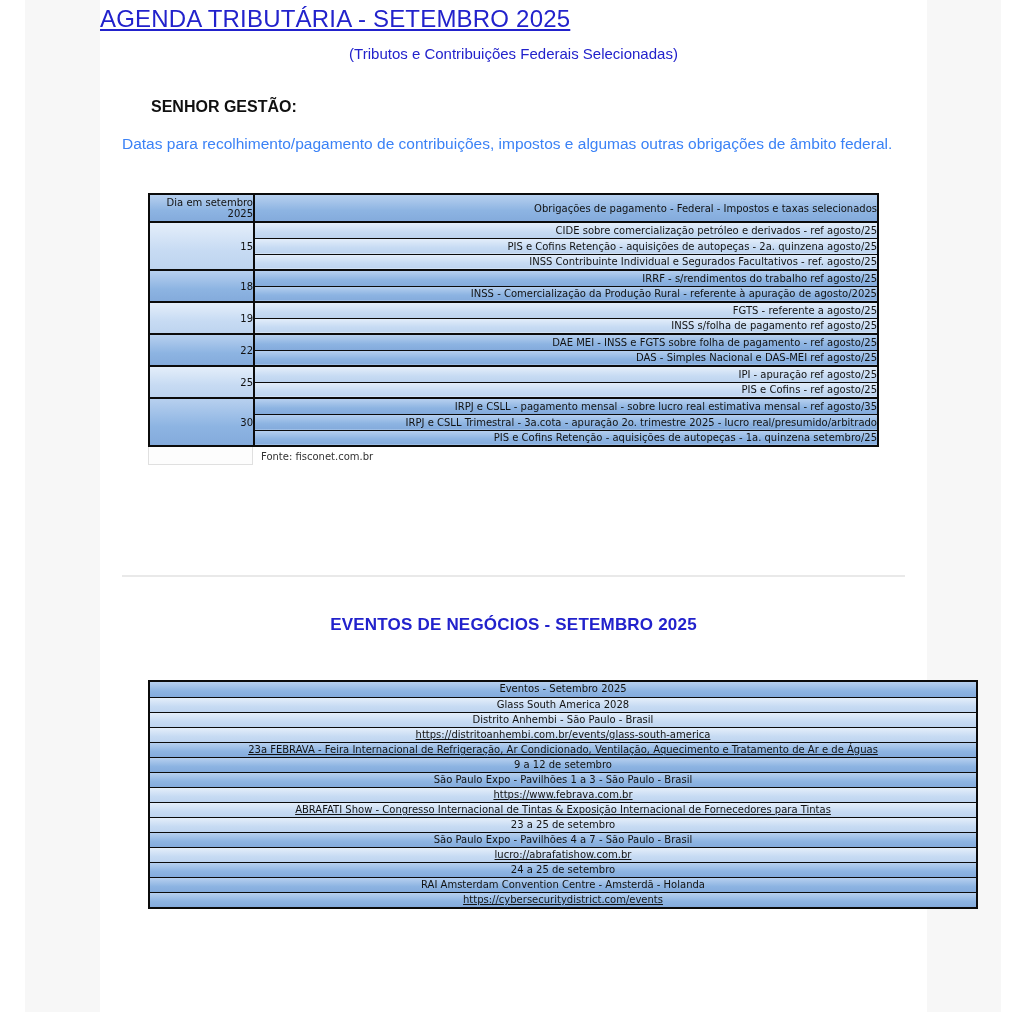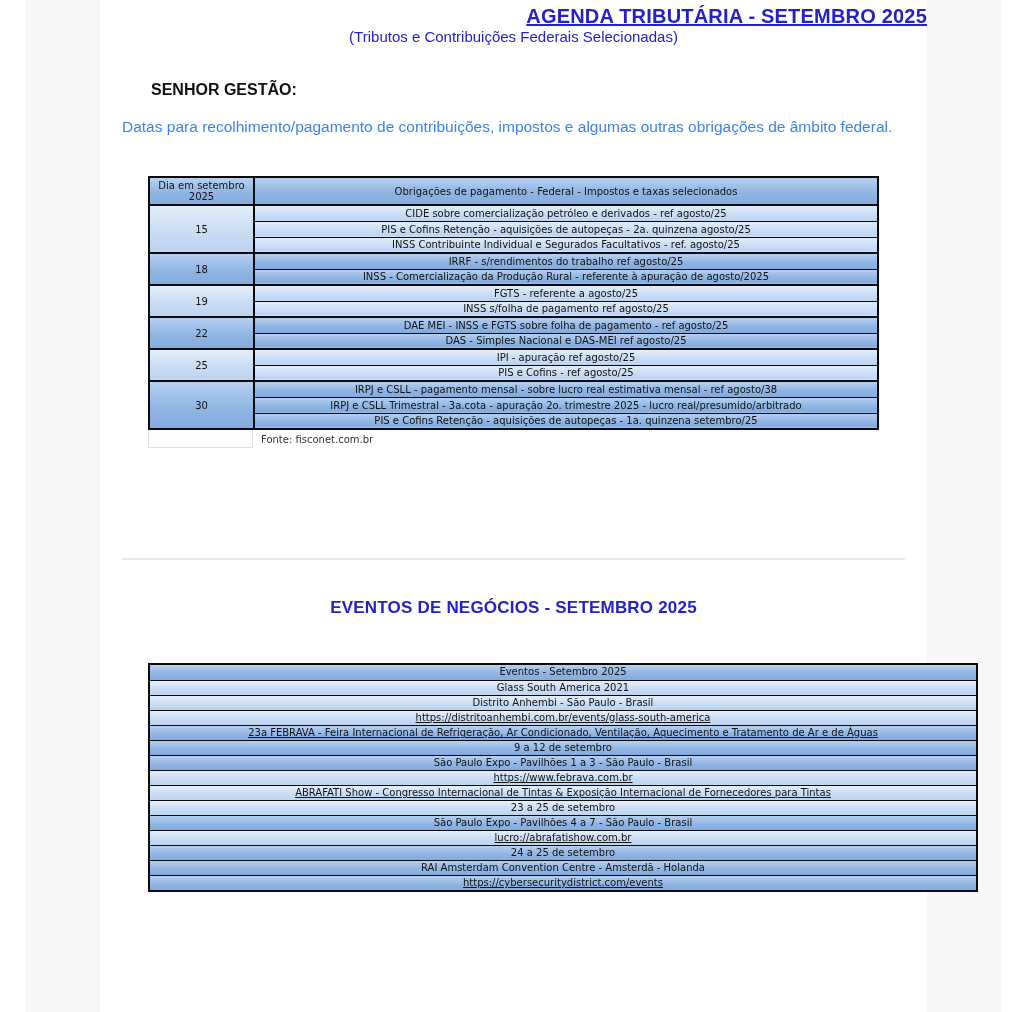--- a/index.html
+++ b/index.html
@@ -5,38 +5,38 @@
   * { margin:0; padding:0; box-sizing:border-box; }
   html,body { background:#ffffff; }
   body { font-family:"Liberation Sans", sans-serif; }
   .stage { position:relative; width:1024px; height:1012px; margin:0 auto; background:#f7f7f7; overflow:hidden; }
   .edge-strip { position:absolute; top:0; bottom:0; background:#ffffff; }
   .edge-strip.left { left:0; width:25px; }
   .edge-strip.right { right:0; width:23px; }
   .card { position:absolute; left:100px; top:0; width:827px; height:1012px; background:#ffffff; padding-top:5px; }
 
   
-  .main-title { text-align:right; font-size:20px; font-weight:bold; color:#2222cc; text-decoration:underline; letter-spacing:0.2px; }
-  .sub-title  { text-align:center; font-size:15px; color:#2222cc; }
+  .main-title { text-align:left; font-size:24px; font-weight:normal; color:#2222cc; text-decoration:underline; letter-spacing:0.2px; }
+  .sub-title  { text-align:center; font-size:15px; color:#2222cc; margin-top:12px; }
   .section-title { text-align:center; font-size:17px; font-weight:bold; color:#2222cc; letter-spacing:0.2px; }
 
   
   .intro { margin:36px 22px 0 22px; }
   .intro-label { font-size:16px; font-weight:bold; color:#111;margin-left:29px; }
   .intro-text { margin-top:13px; font-size:15.5px; color:#3b82f6; line-height:30px; max-width:790px; }
 
   
   .tbl-font { font-size:10px; color:#121212; font-family:"DejaVu Sans", sans-serif; }
   .shade-medium { background:linear-gradient(180deg,#b7d0ef 0%, #8db4e2 60%, #84abdc 100%); }
   .shade-light  { background:linear-gradient(180deg,#e4eefa 0%, #c7dbf3 60%, #bed4ef 100%); }
 
   
   .tax-wrap { margin:34px 0 0 48px; width:731px; }
   table.tax { border-collapse:collapse; width:731px; table-layout:fixed; border:2px solid #0b0b0b; }
-  table.tax th, table.tax td { border:1px solid #0b0b0b; text-align:center; vertical-align:middle; }
+  table.tax th, table.tax td { border:1px solid #0b0b0b; text-align:right; vertical-align:middle; }
   table.tax th { height:28px; font-weight:normal; }
   table.tax td { height:16px; }
   col.day-col { width:105px; }
   td.day-cell, th.day-head { border-right:2px solid #0b0b0b !important; }
   tr.group-start th, tr.group-start td { border-top:2px solid #0b0b0b; }
   .source-row { display:flex; width:731px; height:18px; align-items:center; }
   .source-col1 { width:105px; height:100%; border:1px solid #e0e0e0; border-top:none; background:#fdfdfd; }
   .source-text { padding-left:8px; font-size:10px; color:#333; font-family:"DejaVu Sans", sans-serif; }
 
   
@@ -112,21 +112,21 @@
             </tr>
             <tr class="group-start">
               <td class="day-cell shade-light" rowspan="2">25</td>
               <td class="shade-light">IPI - apuração ref agosto/25</td>
             </tr>
             <tr>
               <td class="shade-light">PIS e Cofins - ref agosto/25</td>
             </tr>
             <tr class="group-start">
               <td class="day-cell shade-medium" rowspan="3">30</td>
-              <td class="shade-medium">IRPJ e CSLL - pagamento mensal - sobre lucro real estimativa mensal - ref agosto/38</td>
+              <td class="shade-medium">IRPJ e CSLL - pagamento mensal - sobre lucro real estimativa mensal - ref agosto/35</td>
             </tr>
             <tr>
               <td class="shade-medium">IRPJ e CSLL Trimestral - 3a.cota - apuração 2o. trimestre 2025 - lucro real/presumido/arbitrado</td>
             </tr>
             <tr>
               <td class="shade-medium">PIS e Cofins Retenção - aquisições de autopeças - 1a. quinzena setembro/25</td>
             </tr>
           </tbody>
       </table>
       <div class="source-row">
@@ -134,21 +134,21 @@
         <div class="source-text">Fonte: fisconet.com.br</div>
       </div>
     </div>
 
     <div class="divider"></div>
 
     <div class="section-title events-heading">EVENTOS DE NEGÓCIOS - SETEMBRO 2025</div>
 
     <div class="events-wrap tbl-font">
         <div class="event-row shade-medium"><span>Eventos - Setembro 2025</span></div>
-        <div class="event-row shade-light"><span>Glass South America 2021</span></div>
+        <div class="event-row shade-light"><span>Glass South America 2028</span></div>
         <div class="event-row shade-light"><span>Distrito Anhembi - São Paulo - Brasil</span></div>
         <div class="event-row shade-light"><span class="u">https://distritoanhembi.com.br/events/glass-south-america</span></div>
         <div class="event-row shade-medium"><span class="u">23a FEBRAVA - Feira Internacional de Refrigeração, Ar Condicionado, Ventilação, Aquecimento e Tratamento de Ar e de Águas</span></div>
         <div class="event-row shade-medium"><span>9 a 12 de setembro</span></div>
         <div class="event-row shade-medium"><span>São Paulo Expo - Pavilhões 1 a 3 - São Paulo - Brasil</span></div>
         <div class="event-row shade-light"><span class="u">https://www.febrava.com.br</span></div>
         <div class="event-row shade-light"><span class="u">ABRAFATI Show - Congresso Internacional de Tintas &amp; Exposição Internacional de Fornecedores para Tintas</span></div>
         <div class="event-row shade-light"><span>23 a 25 de setembro</span></div>
         <div class="event-row shade-medium"><span>São Paulo Expo - Pavilhões 4 a 7 - São Paulo - Brasil</span></div>
         <div class="event-row shade-light"><span class="u">lucro://abrafatishow.com.br</span></div>

